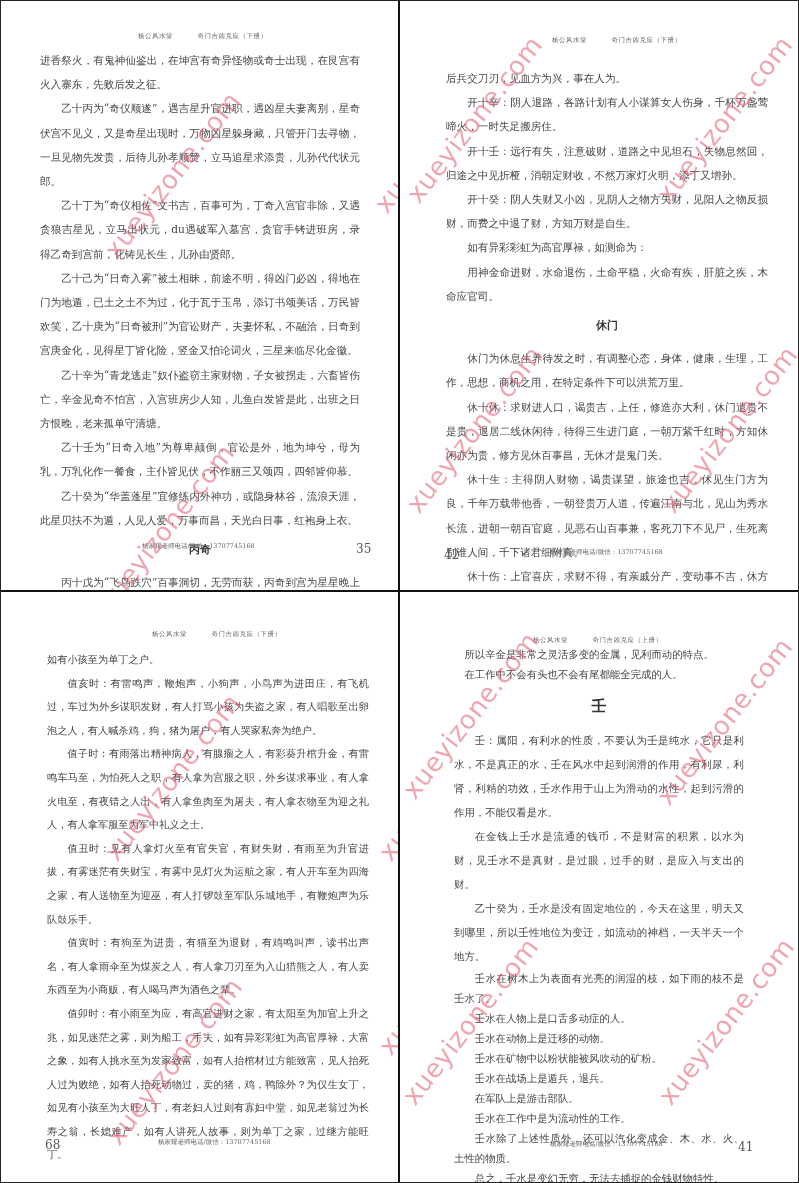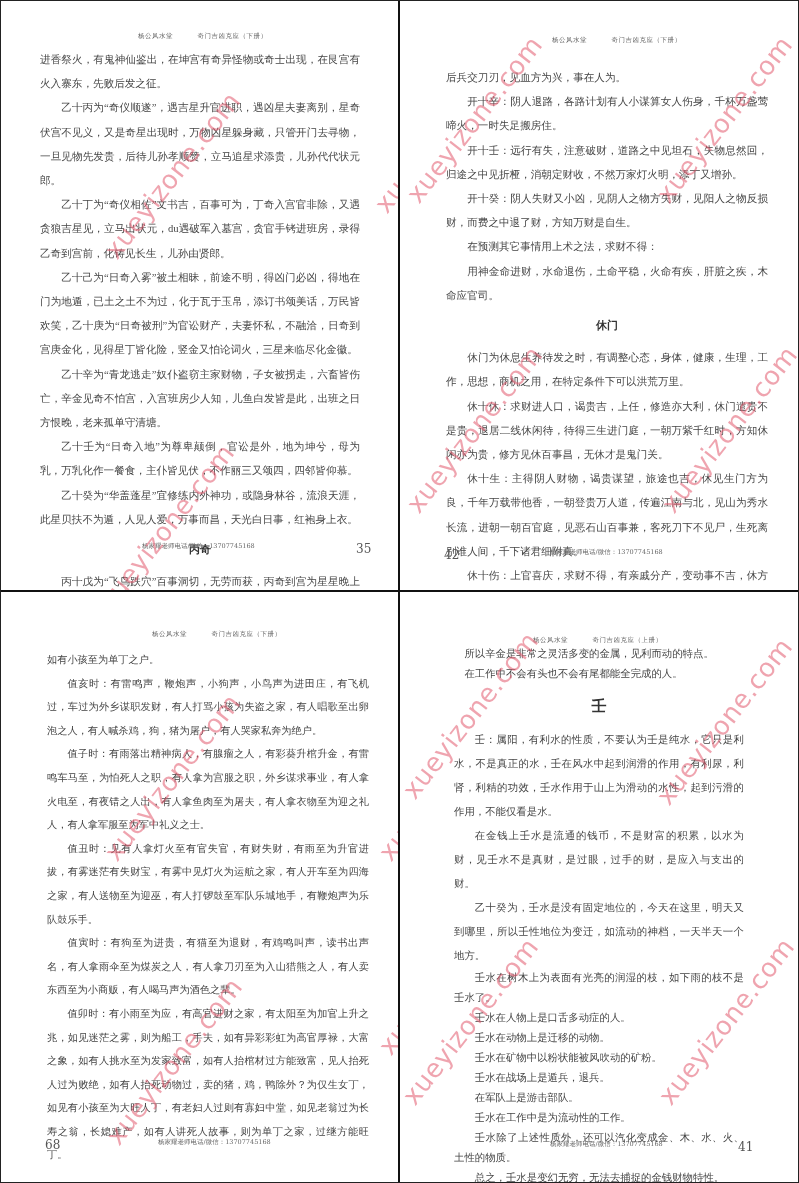--- a/index.html
+++ b/index.html
@@ -9,21 +9,21 @@
   .hline{position:absolute;left:0;top:590px;width:799px;height:2px;background:#111;}
   .frame{position:absolute;border:1px solid #222;box-sizing:border-box;}
   .page{position:absolute;overflow:hidden;background:#fff;}
   .p1{left:0;top:0;width:398px;height:590px;}
   .p2{left:400px;top:0;width:399px;height:590px;}
   .p3{left:0;top:592px;width:398px;height:591px;}
   .p4{left:400px;top:592px;width:399px;height:591px;}
   .hdr{position:absolute;font-size:6.5px;color:#666;letter-spacing:0.5px;white-space:nowrap;}
   .hdr span{margin-right:22px;}
   .body{position:absolute;font-size:10.6px;line-height:24.2px;color:#454545;}
-  .body p{margin:0;text-indent:2em;text-align:justify;font-family:Liberation Serif, serif;}
+  .body p{margin:0;text-indent:2em;text-align:justify;}
   .body p.ni{text-indent:0;}
   .body h3{margin:6px 0 8px;text-align:center;font-size:11px;font-weight:bold;color:#333;}
   .body h2{margin:10px 0 10px;text-align:center;font-size:15px;font-weight:bold;color:#333;}
   .ftr{position:absolute;font-size:6.5px;color:#666;white-space:nowrap;}
   .pnum{position:absolute;font-size:12px;color:#555;}
   .wm{position:absolute;color:rgba(226,90,110,0.55);font-family:"DejaVu Sans","Liberation Sans",sans-serif;font-size:26px;transform:rotate(-52deg);transform-origin:left top;white-space:nowrap;pointer-events:none;letter-spacing:0.5px;}
   .p4 .body{font-size:10.4px;line-height:24px;}
 </style>
 </head>
 <body>
@@ -57,21 +57,21 @@
   <div class="page p2">
     <div class="hdr" style="left:152px;top:36px;">
       <span>杨公风水堂</span>
       <span>奇门吉凶克应（下册）</span>
     </div>
     <div class="body" style="left:46px;top:50px;width:322px;margin-top:16px;">
       <p class="ni">后兵交刀刃，见血方为兴，事在人为。</p>
       <p>开十辛：阴人退路，各路计划有人小谋算女人伤身，千杯万盏莺啼火，一时失足搬房住。</p>
       <p>开十壬：远行有失，注意破财，道路之中见坦石，失物息然回，归途之中见折桠，消朝定财收，不然万家灯火明，添丁又增孙。</p>
       <p>开十癸：阴人失财又小凶，见阴人之物方失财，见阳人之物反损财，而费之中退了财，方知万财是自生。</p>
-      <p>在预测其它事情用上术之法，求财不得：</p>
+      <p>如有异彩彩虹为高官厚禄，如测命为：</p>
       <p>用神金命进财，水命退伤，土命平稳，火命有疾，肝脏之疾，木命应官司。</p>
       <h3>休门</h3>
       <p>休门为休息生养待发之时，有调整心态，身体，健康，生理，工作，思想，商机之用，在特定条件下可以洪荒万里。</p>
       <p>休十休：求财进人口，谒贵吉，上任，修造亦大利，休门遣贵不是贵，退居二线休闲待，待得三生进门庭，一朝万紫千红时，方知休闲亦为贵，修方见休百事昌，无休才是鬼门关。</p>
       <p>休十生：主得阴人财物，谒贵谋望，旅途也吉，休见生门方为良，千年万载带他香，一朝登贵万人道，传遍江南与北，见山为秀水长流，进朝一朝百官庭，见恶石山百事兼，客死刀下不见尸，生死离别谁人间，千下诸君细附真。</p>
       <p>休十伤：上官喜庆，求财不得，有亲戚分产，变动事不吉，休方来龙不发达，见休之方见睡眠，文病乐长安，见休之山亦要看，恶山严石不难挡，秀山秀水休亦秀，山水之休细辩真，真上万步梯。</p>
 
     </div>
     <div class="pnum" style="left:44px;top:548px;">42</div>
     <div class="ftr" style="left:150px;top:548px;">杨家耀老师电话/微信：13707745168</div>

